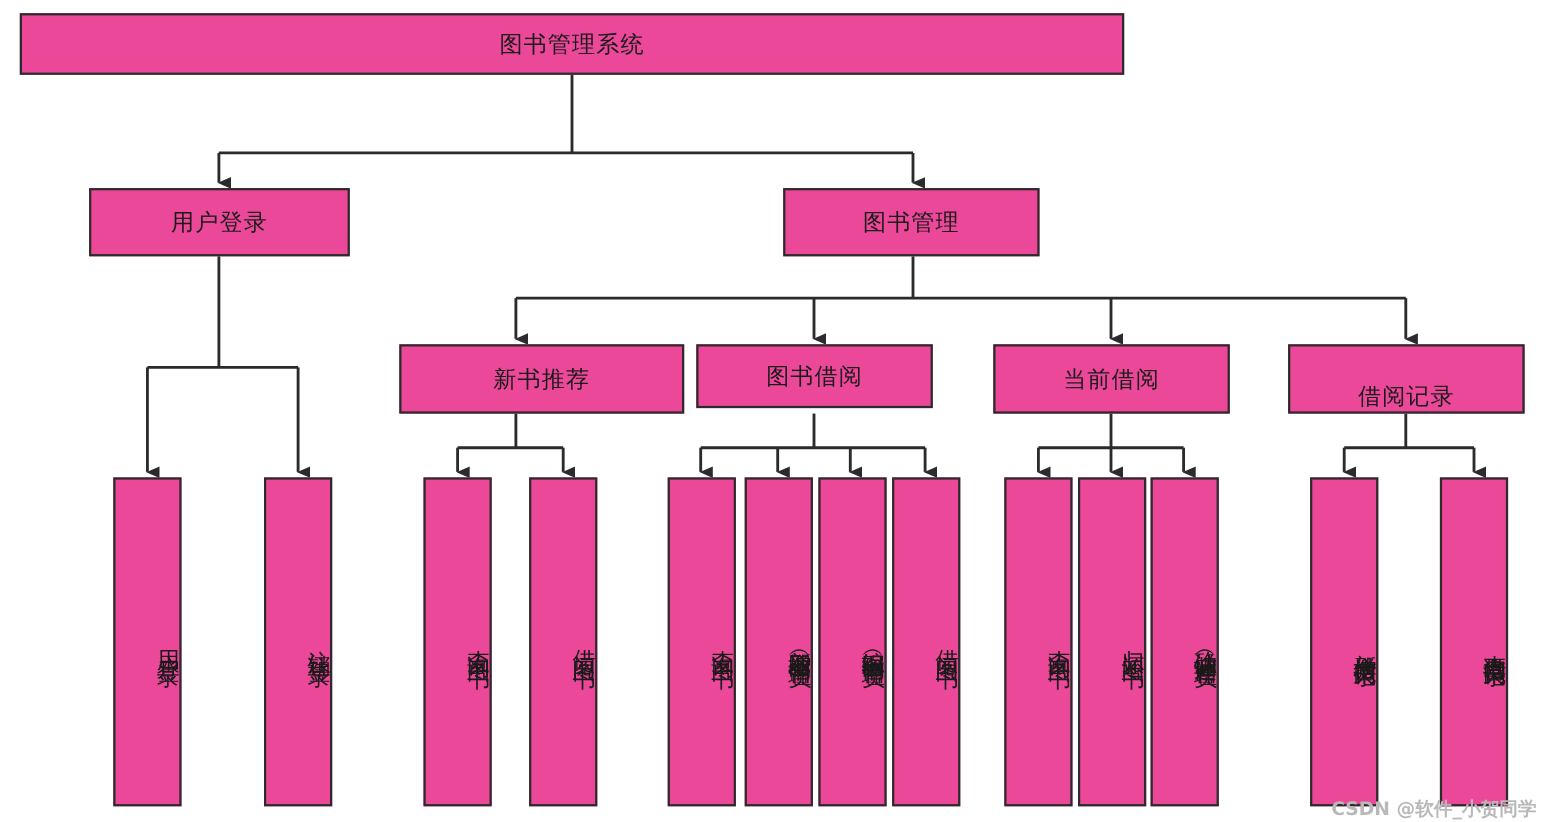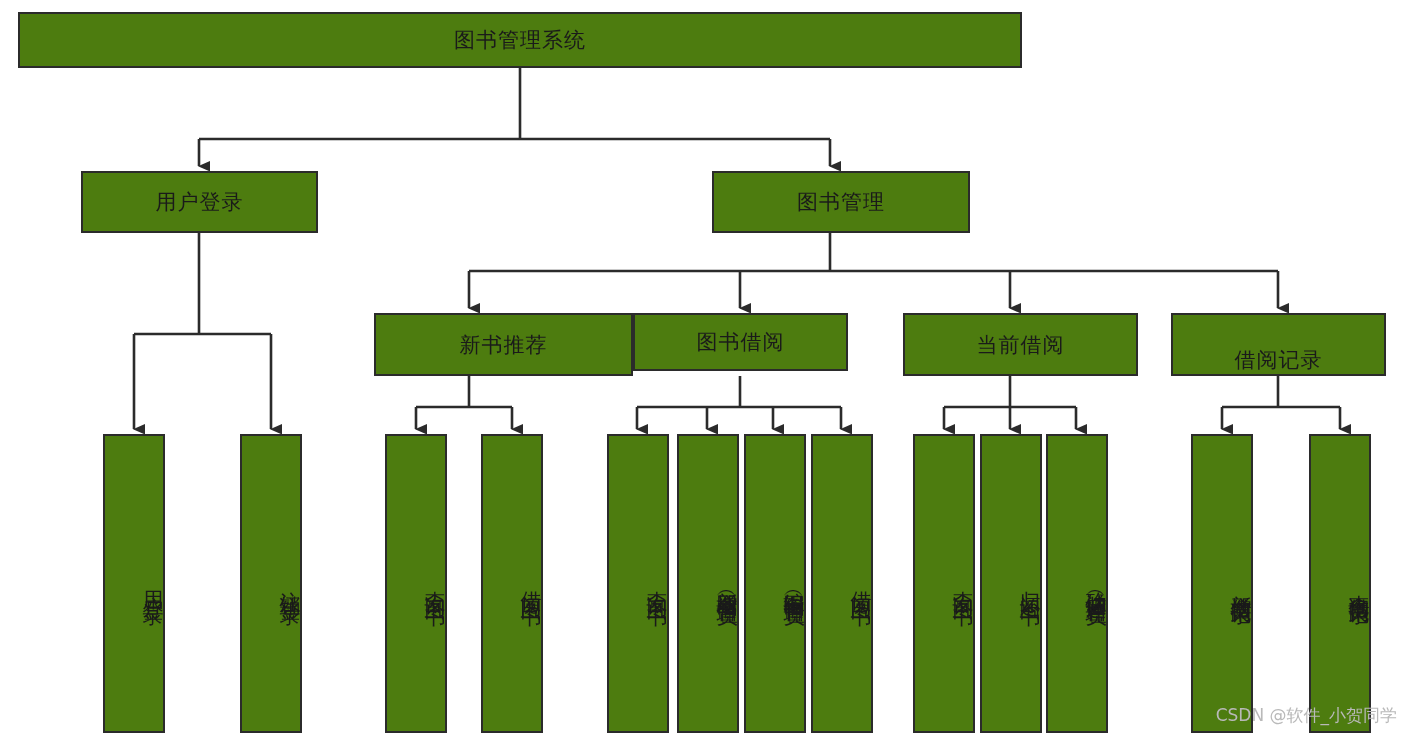--- a/index.html
+++ b/index.html
@@ -9,21 +9,21 @@
     background:#ffffff;
     font-family:"DejaVu Sans","Liberation Sans",sans-serif;
     overflow:hidden;
     position:relative;
   }
   #diagram{position:absolute;left:0;top:0;width:1405px;height:747px;}
   .node{
     position:absolute;
     box-sizing:border-box;
     border:2.5px solid #2b2b2b;
-    background:#4d7c0f;
+    background:#ec4899;
     display:flex;
     align-items:center;
     justify-content:center;
     color:#1a1a1a;
     text-align:center;
   }
   .node.h{
     font-size:21px;
     letter-spacing:1px;
   }
@@ -35,26 +35,27 @@
     line-height:1;
     padding-top:4px;
     padding-bottom:4px;
     align-items:flex-start;
     justify-content:center;
   }
   .node.v.tight{letter-spacing:2px;}
   #watermark{
     position:absolute;
     right:8px;
-    bottom:20px;
+    bottom:0;
     font-size:17px;
     color:#b9b9b9;
     white-space:nowrap;
     pointer-events:none;
     z-index:5;
+    font-weight:bold;
   }
   svg#edges{position:absolute;left:0;top:0;width:1405px;height:747px;pointer-events:none;}
 </style>
 </head>
 <body>
 
 <div id="diagram">
 
   <svg id="edges" viewBox="0 0 1405 747" xmlns="http://www.w3.org/2000/svg">
     <defs>
@@ -107,33 +108,33 @@
   </svg>
 
   <div class="node h" style="left:18px;top:12px;width:1004px;height:56px;">
     <span>图书管理系统</span>
   </div>
 
   <div class="node h" style="left:81px;top:171px;width:237px;height:62px;">
     <span>用户登录</span>
   </div>
 
-  <div class="node h" style="left:712px;top:171px;width:258px;height:62px;">
+  <div class="node h" style="left:712px;top:171px;width:233px;height:62px;">
     <span>图书管理</span>
   </div>
 
-  <div class="node h" style="left:363px;top:313px;width:259px;height:63px;margin-left:11px;">
+  <div class="node h" style="left:363px;top:313px;width:259px;height:63px;">
     <span>新书推荐</span>
   </div>
 
   <div class="node h" style="left:633px;top:313px;width:215px;height:58px;">
     <span>图书借阅</span>
   </div>
 
-  <div class="node h" style="left:903px;top:313px;width:235px;height:63px;">
+  <div class="node h" style="left:903px;top:313px;width:215px;height:63px;">
     <span>当前借阅</span>
   </div>
 
   <div class="node h" style="left:1171px;top:313px;width:215px;height:63px;align-items:flex-end;">
     <span>借阅记录</span>
   </div>
 
   <div class="node v" style="left:103px;top:434px;width:62px;height:299px;">
     <span>用户登录</span>
   </div>

